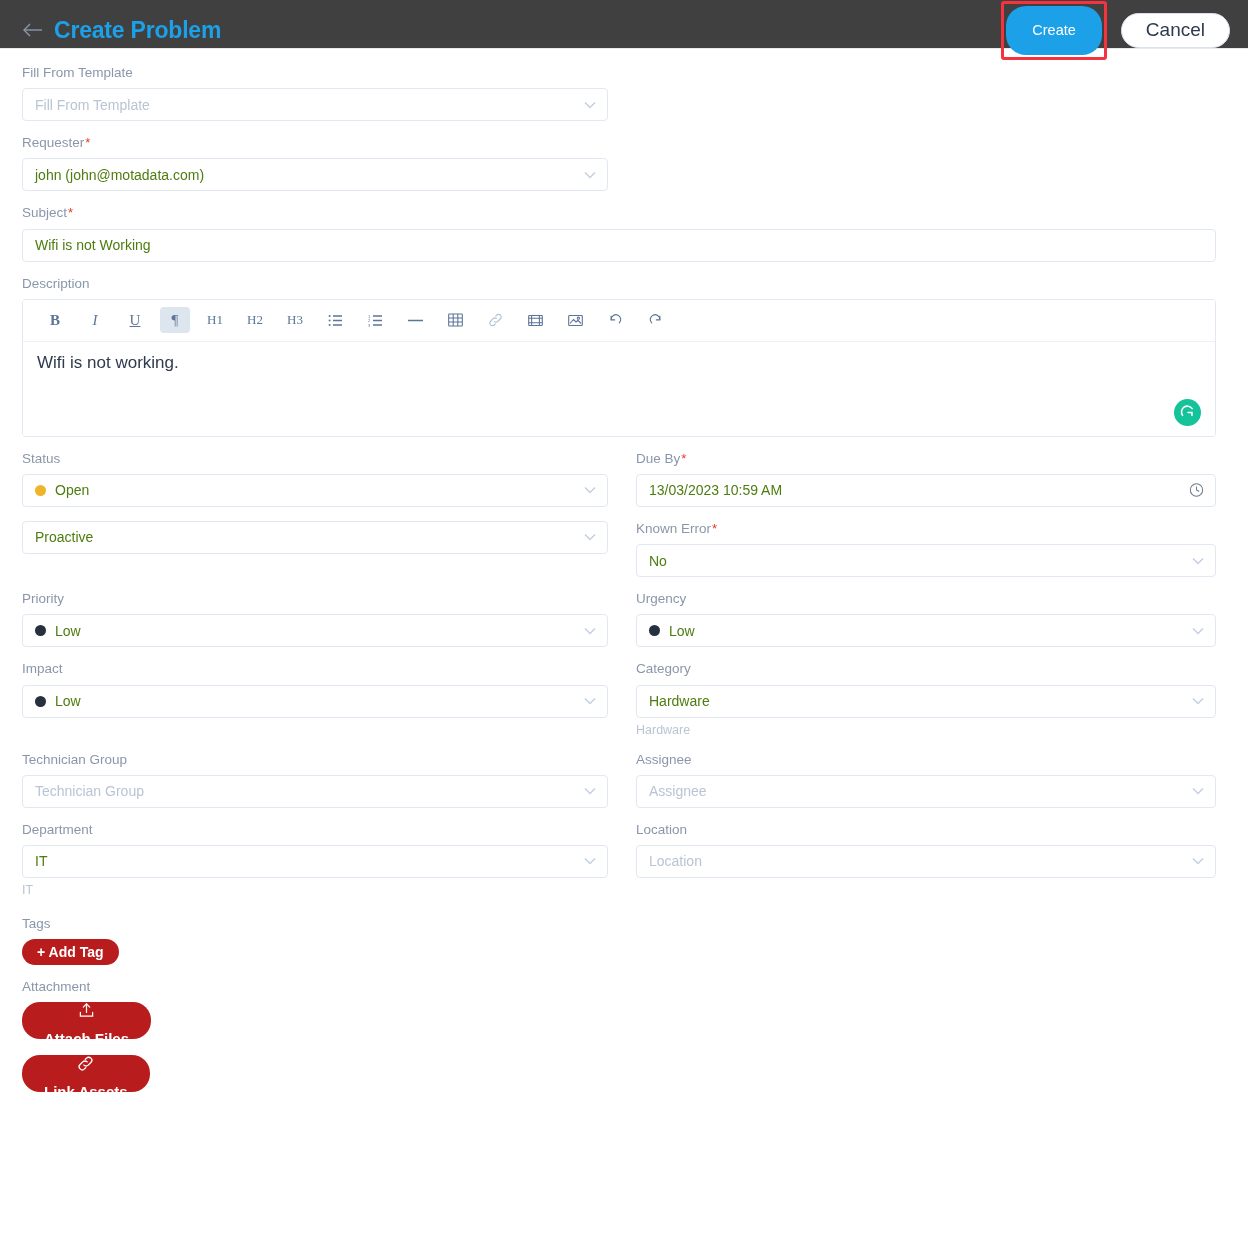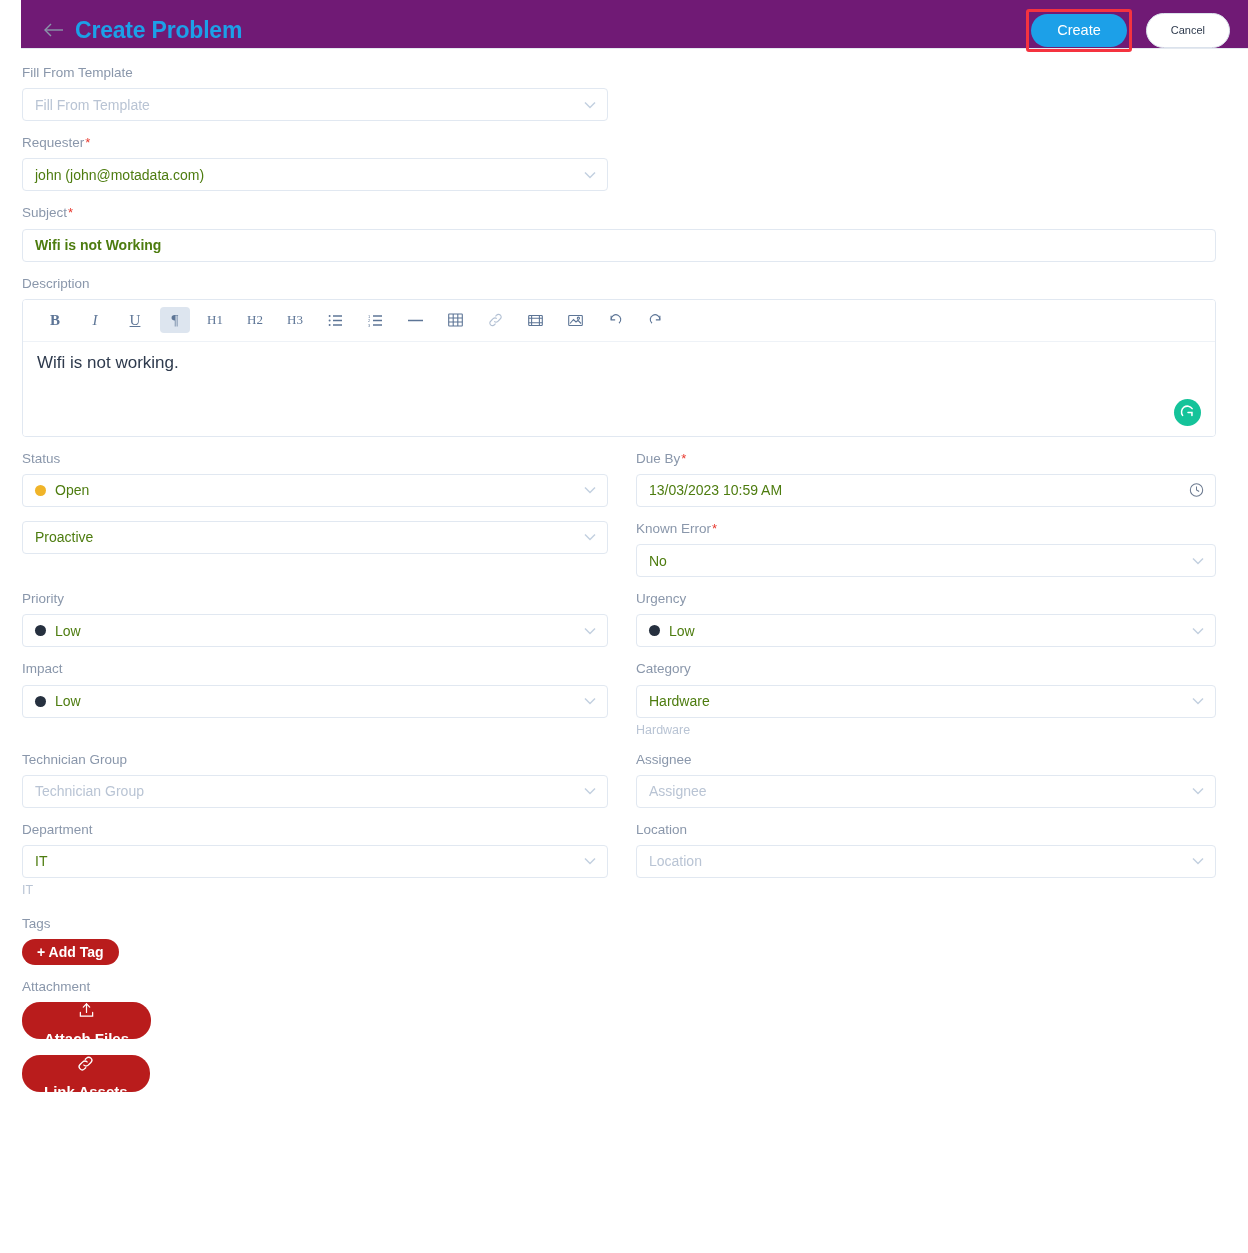--- a/index.html
+++ b/index.html
@@ -16,23 +16,22 @@
     overflow: hidden;
   }
 
   
   .page-header {
     height: 49px;
     display: flex;
     align-items: center;
     padding: 12px 18px 0 22px;
     border-bottom: 1px solid #e4e9f0;
-    background: #701a75;
+    background: #404040;
     position: relative;
-    margin-left: 21px;
   }
   .back-arrow {
     width: 22px; height: 22px;
     display: flex; align-items: center; justify-content: center;
     color: #8a97ab;
     margin-right: 10px;
     cursor: pointer;
   }
   .page-title {
     font-size: 23px;
@@ -51,35 +50,35 @@
     border: 3px solid #f5333f;
     border-radius: 3px;
     padding: 2px;
     display: inline-flex;
   }
   .btn-create {
     background: #1CA0E8;
     color: #fff;
     border: none;
     border-radius: 20px;
-    height: 33px;
+    height: 49px;
     padding: 0 26px;
     font-size: 14.5px;
     font-family: "Liberation Sans", sans-serif;
     cursor: pointer;
     white-space: nowrap;
   }
   .btn-cancel {
     background: #fff;
     color: #2e3a4d;
     border: 1px solid #dbe2ec;
     border-radius: 20px;
     height: 35px;
     padding: 0 24px;
-    font-size: 11px;
+    font-size: 19px;
     font-family: "Liberation Sans", sans-serif;
     cursor: pointer;
     white-space: nowrap;
   }
 
   
   .form-body {
     padding: 16px 32px 0 22px;
   }
   .field-label {
@@ -130,21 +129,21 @@
     flex: 0 0 auto;
   }
   .helper {
     font-size: 12.5px;
     color: #b9c4d4;
     margin-top: 5px;
     line-height: 1.2;
   }
 
   .row-narrow  { width: 586px; }
-  .row-full    { width: 1194px; font-weight: bold; }
+  .row-full    { width: 1194px; }
 
   .mb-block { margin-bottom: 14px; }
 
   
   .grid2 {
     display: grid;
     grid-template-columns: 586px 1fr;
     column-gap: 22px;
     gap: 28px;
   }

